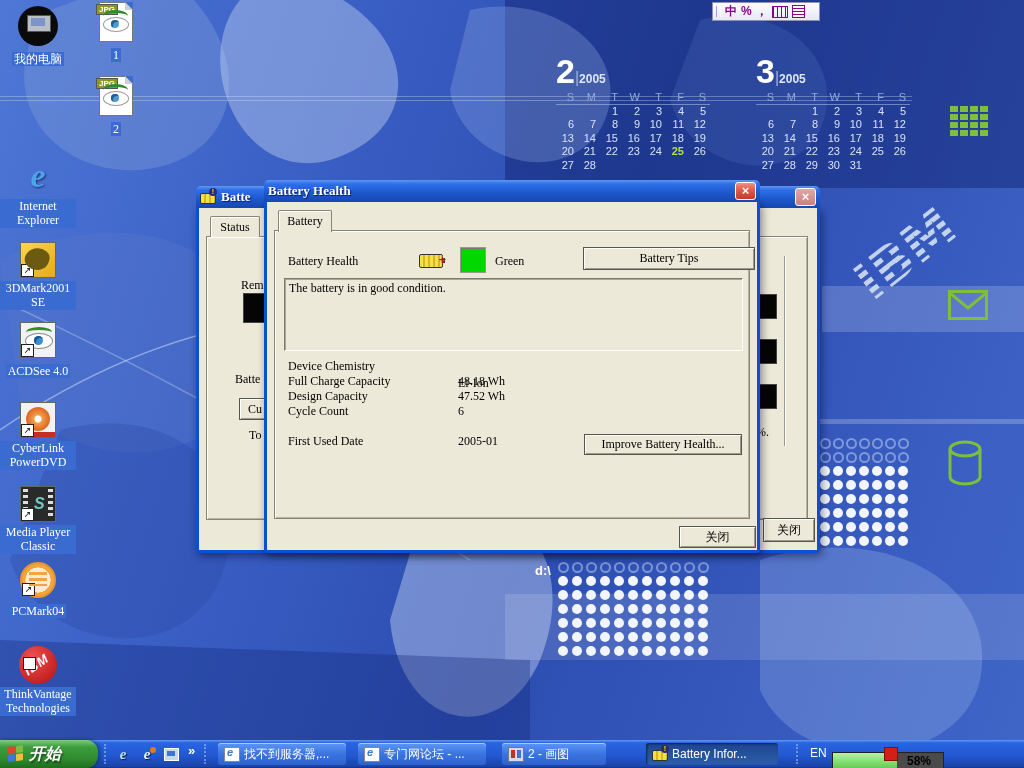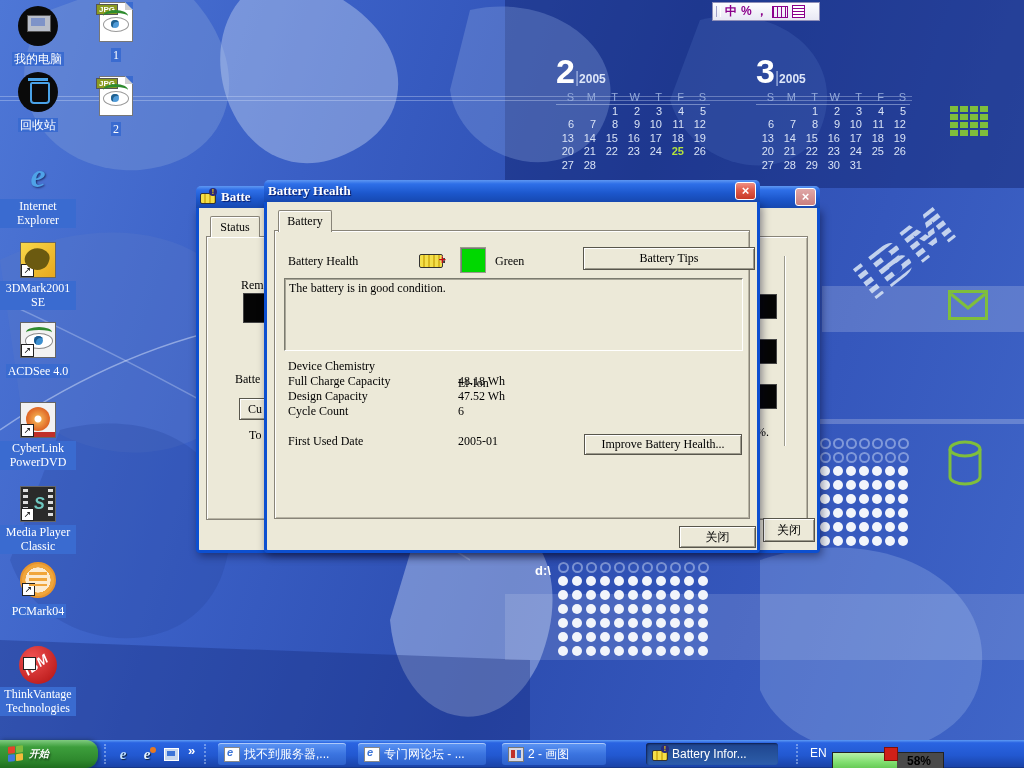--- a/index.html
+++ b/index.html
@@ -113,21 +113,21 @@
   .blackbox{position:absolute;background:#050505;border:1px solid #444;}
   .gbline{position:absolute;border-left:1px solid #9C9A8C;border-right:1px solid #FFFFFF;width:0;}
   
   #taskbar{left:0;top:740px;width:1024px;height:28px;z-index:20;
     background:linear-gradient(180deg,#5E9BF4 0%,#2A64E2 10%,#2258D0 55%,#1A43A8 95%,#123078 100%);}
   #startbtn{position:absolute;left:0;top:0;width:98px;height:28px;border-radius:0 12px 12px 0;cursor:pointer;
     background:linear-gradient(180deg,#7FCB7F 0%,#3D9E3C 25%,#2F8A2E 70%,#1E6E1E 100%);
     box-shadow:2px 0 4px rgba(0,20,0,.4);display:flex;align-items:center;gap:5px;padding-left:8px;box-sizing:border-box;}
   #startbtn .flag{width:16px;height:16px;display:grid;grid-template-columns:7px 7px;grid-auto-rows:7px;gap:1px;transform:skewY(-6deg);}
   #startbtn .flag i{border-radius:1px;}
-  .startlabel{color:#fff;font-weight:bold;font-style:italic;font-size:10px;text-shadow:1px 2px 2px rgba(0,0,0,.5);}
+  .startlabel{color:#fff;font-weight:bold;font-style:italic;font-size:16px;text-shadow:1px 2px 2px rgba(0,0,0,.5);}
   .tsep{position:absolute;top:4px;width:2px;height:20px;border-left:2px dotted rgba(200,220,250,.45);}
   .qlicon{position:absolute;top:5px;width:18px;height:18px;cursor:pointer;text-align:center;}
   .qle{font-size:15px;font-weight:bold;font-style:italic;color:#BFE0FF;line-height:18px;font-family:"Liberation Serif",serif;text-shadow:1px 1px 1px #123;}
   .qle2{color:#E8F4FF;} .qle2::after{content:"";position:absolute;right:0;top:2px;width:6px;height:6px;border-radius:50%;background:#E87820;}
   .qldesk{position:absolute;left:2px;top:3px;width:13px;height:11px;background:#C8D8EE;border:1px solid #fff;}
   .qldesk::after{content:"";position:absolute;left:2px;top:2px;width:8px;height:5px;background:#3B74D8;}
   .chev{position:absolute;top:3px;color:#fff;font-size:13px;font-weight:bold;cursor:pointer;}
   .taskbtn{position:absolute;top:3px;height:22px;border-radius:3px;cursor:pointer;display:flex;align-items:center;gap:4px;
     padding:0 6px;box-sizing:border-box;background:linear-gradient(180deg,#5D96F5,#3B74E0 50%,#2E62CC);
     box-shadow:inset 0 1px 0 rgba(255,255,255,.5);color:#fff;font-size:12px;white-space:nowrap;overflow:hidden;}
@@ -463,26 +463,20 @@
     <span class="lab">我的电脑</span>
   </div>
   <div class="abs dicon" style="left:80px;top:2px;width:72px">
     <div class="glyph jpgfile">
         <span class="fold"></span>
         <span class="jpgtag">JPG</span>
         <span class="jpgeye"></span>
       </div>
     <span class="lab">1</span>
   </div>
-  <div class="abs dicon" style="left:0;top:72px">
-    <div class="glyph blackcirc">
-        <div class="trash"></div>
-      </div>
-    <span class="lab">回收站</span>
-  </div>
   <div class="abs dicon" style="left:80px;top:76px;width:72px">
     <div class="glyph jpgfile">
         <span class="fold"></span>
         <span class="jpgtag">JPG</span>
         <span class="jpgeye"></span>
       </div>
     <span class="lab">2</span>
   </div>
   <div class="abs dicon" style="left:0;top:158px">
     <div class="glyph" style="height:38px"><span class="bige">e</span></div>

